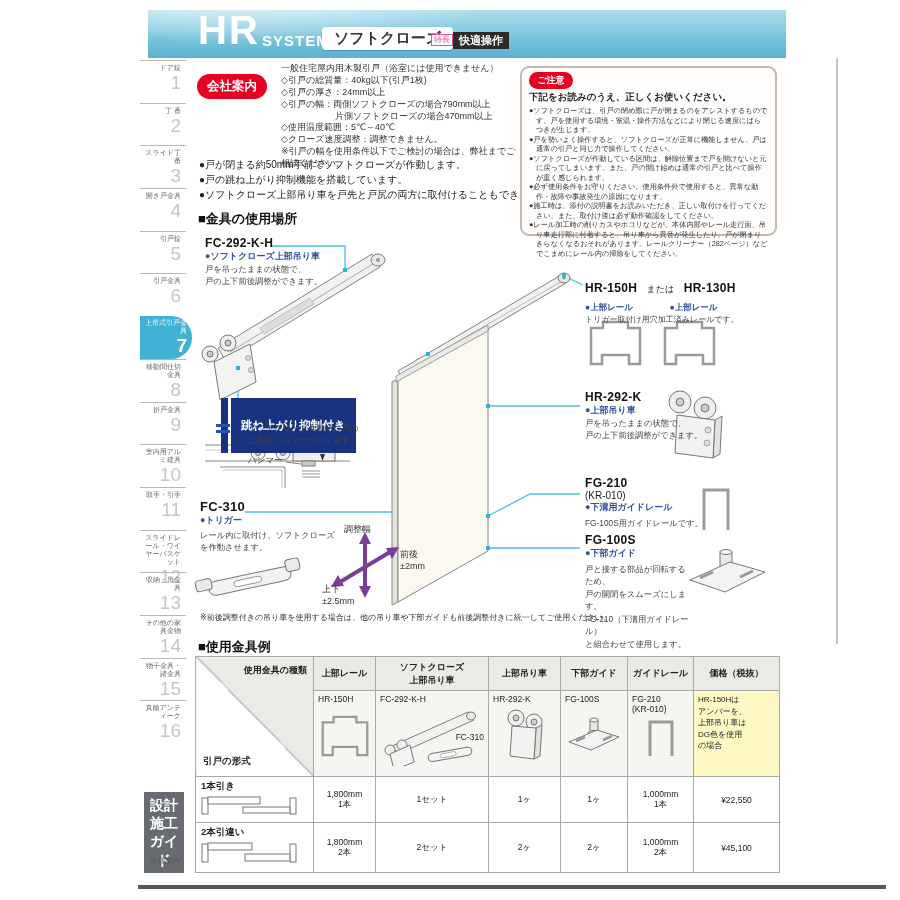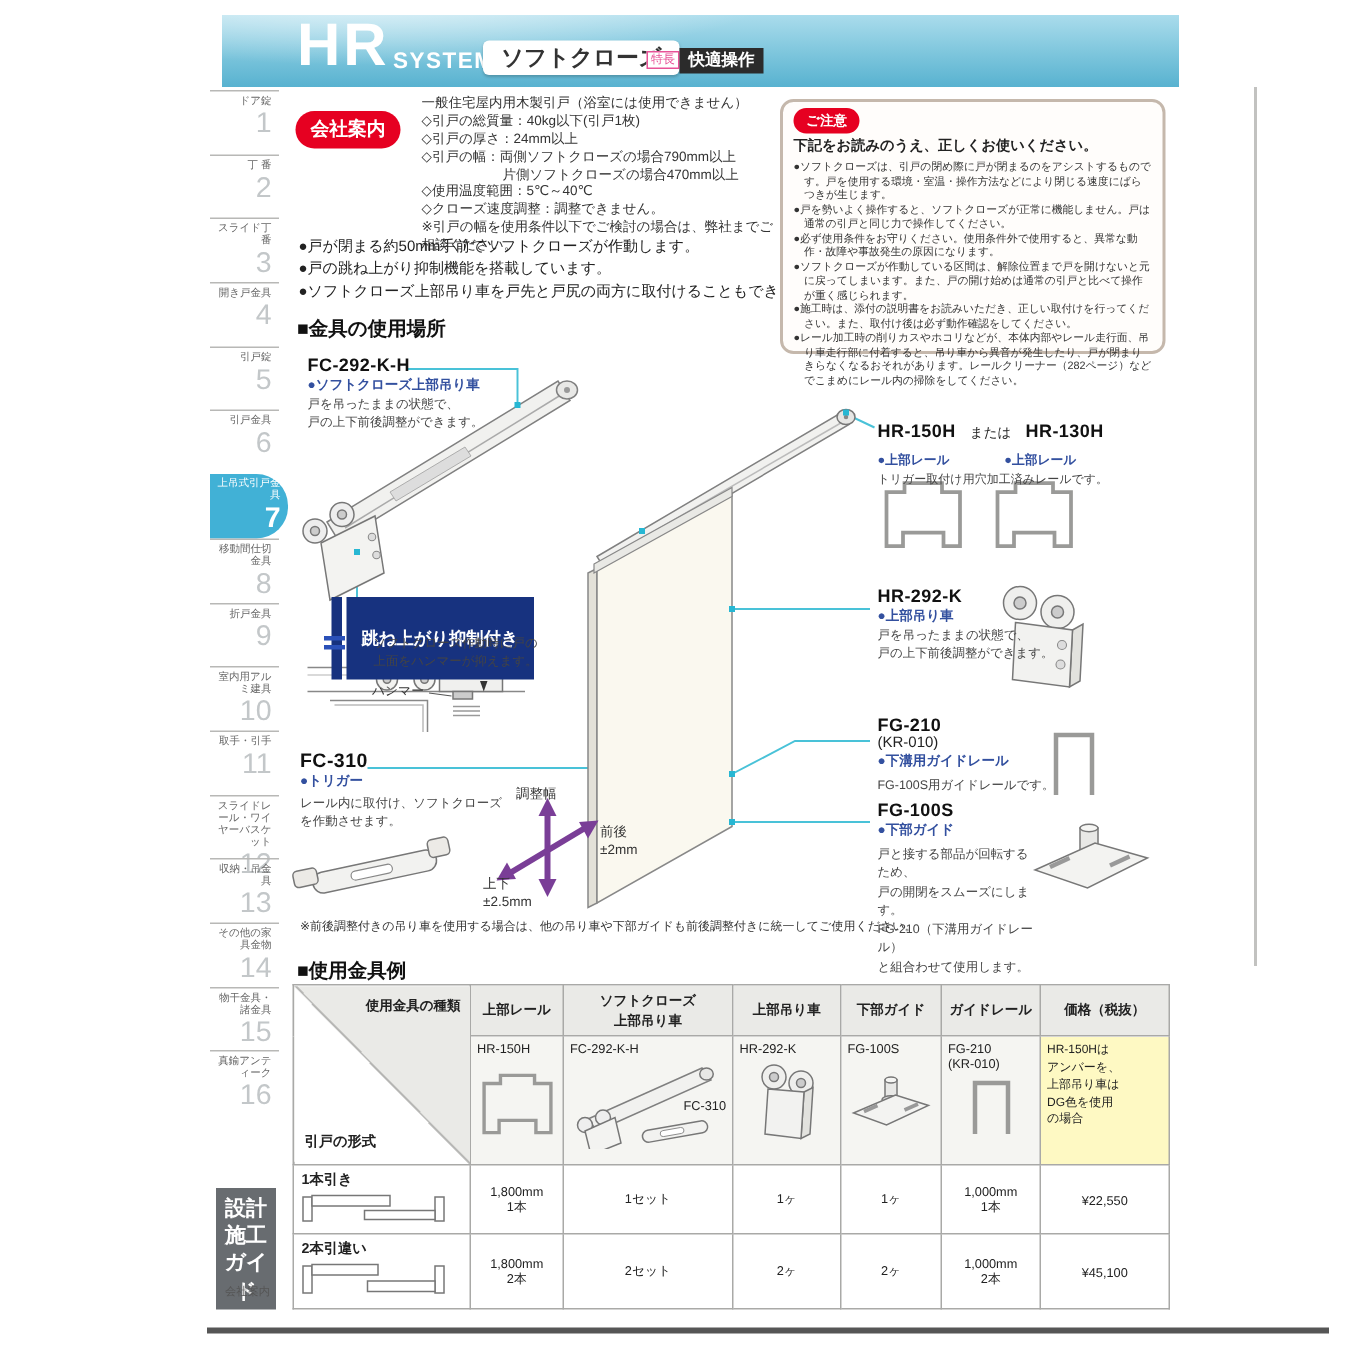--- a/index.html
+++ b/index.html
@@ -168,22 +168,22 @@
 ※引戸の幅を使用条件以下でご検討の場合は、弊社までご相談ください。</div>
   <div class="abs cond-feat pre">●戸が閉まる約50mm手前でソフトクローズが作動します。
 ●戸の跳ね上がり抑制機能を搭載しています。
 ●ソフトクローズ上部吊り車を戸先と戸尻の両方に取付けることもできます。</div>
 
   <div class="abs notice">
     <div class="rbadge notice-badge">ご注意</div>
     <div class="notice-intro">下記をお読みのうえ、正しくお使いください。</div>
     <div class="notice-item">●ソフトクローズは、引戸の閉め際に戸が閉まるのをアシストするものです。戸を使用する環境・室温・操作方法などにより閉じる速度にばらつきが生じます。</div>
     <div class="notice-item">●戸を勢いよく操作すると、ソフトクローズが正常に機能しません。戸は通常の引戸と同じ力で操作してください。</div>
+    <div class="notice-item">●ソフトクローズが作動している区間は、解除位置まで戸を開けないと元に戻ってしまいます。また、戸の開け始めは通常の引戸と比べて操作が重く感じられます。</div>
     <div class="notice-item">●必ず使用条件をお守りください。使用条件外で使用すると、異常な動作・故障や事故発生の原因になります。</div>
-    <div class="notice-item">●ソフトクローズが作動している区間は、解除位置まで戸を開けないと元に戻ってしまいます。また、戸の開け始めは通常の引戸と比べて操作が重く感じられます。</div>
     <div class="notice-item">●施工時は、添付の説明書をお読みいただき、正しい取付けを行ってください。また、取付け後は必ず動作確認をしてください。</div>
     <div class="notice-item">●レール加工時の削りカスやホコリなどが、本体内部やレール走行面、吊り車走行部に付着すると、吊り車から異音が発生したり、戸が閉まりきらなくなるおそれがあります。レールクリーナー（282ページ）などでこまめにレール内の掃除をしてください。</div>
   </div>
 
   <div class="abs sec" style="left:198px;top:210px;">■金具の使用場所</div>
 
   <svg class="abs" style="left:190px;top:230px;z-index:1;" width="600" height="390" viewBox="0 0 600 390">
 
     <g stroke="#49c2d8" stroke-width="1.3" fill="none">
       <polyline points="82,16 155,16 155,38"></polyline>

